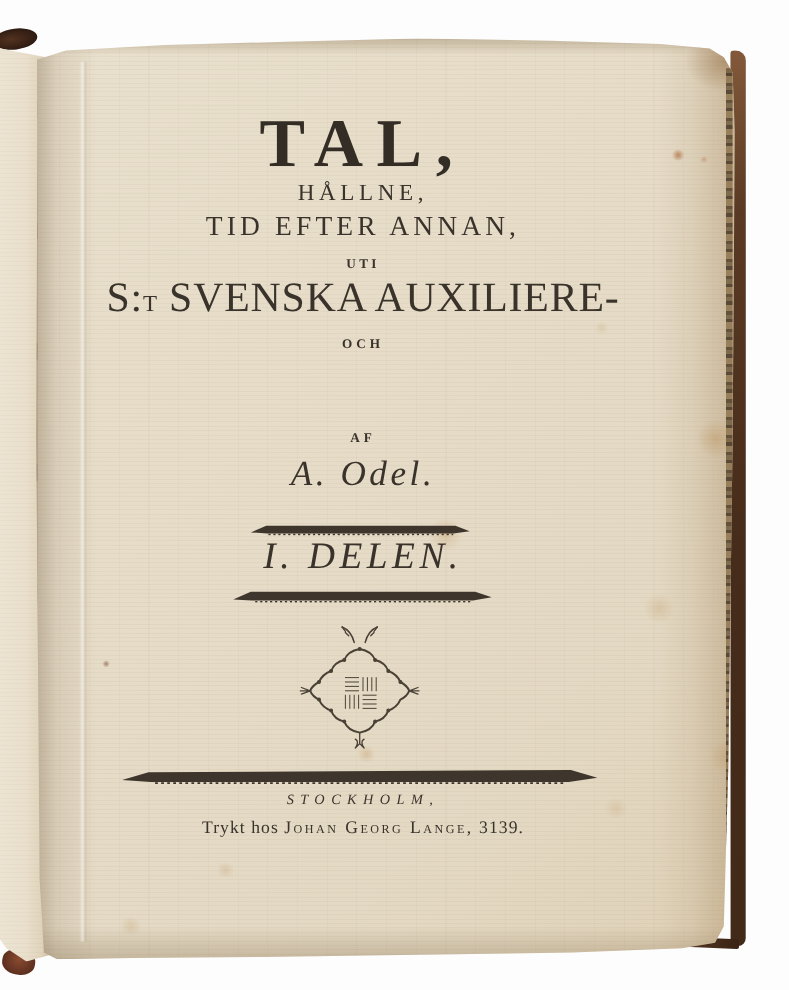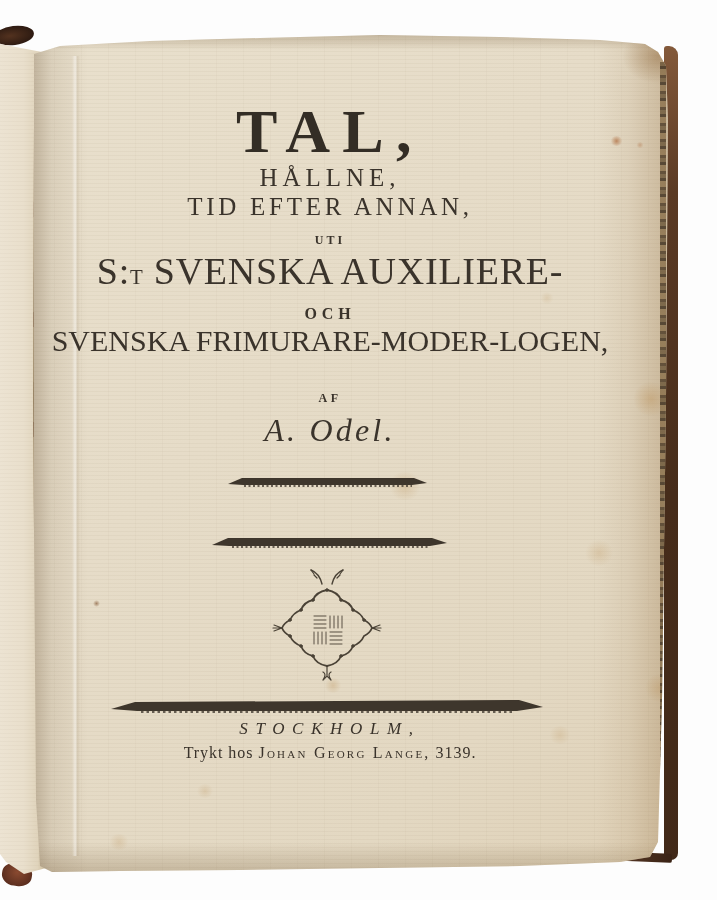--- a/index.html
+++ b/index.html
@@ -52,31 +52,31 @@
     background:repeating-linear-gradient(180deg,#6b5638 0 4px,#3c2d1c 4px 7px,#8a704b 7px 13px,#4a3823 13px 16px);}
   .gutter-line{position:absolute;left:31px;top:52px;width:3px;height:816px;opacity:.7;
     background:repeating-linear-gradient(180deg,#8a7352 0 40px,#6b4a2c 40px 55px,#96805e 55px 110px);}
 
   .spot{position:absolute;border-radius:50%;pointer-events:none;}
 
   
   .line{position:absolute;left:27px;width:606px;text-align:center;line-height:1;
         color:#3a332b;white-space:nowrap;}
   .t-main   {top:100px;font-size:62px;font-weight:700;letter-spacing:.20em;color:#332d25;}
-  .t-l2     {top:165px;font-size:25px;letter-spacing:.20em;}
+  .t-l2     {top:165px;font-size:21px;letter-spacing:.20em;}
   .t-l3     {top:194px;font-size:25px;letter-spacing:.15em;}
   .t-l4     {top:234px;font-size:12px;letter-spacing:.25em;font-weight:600;}
   .t-l5     {top:252px;font-size:38px;letter-spacing:.02em;}
   .t-l5 .small-t{font-size:.55em;vertical-align:baseline;}
-  .t-l6     {top:306px;font-size:16px;letter-spacing:.30em;font-weight:600;}
+  .t-l6     {top:306px;font-size:12px;letter-spacing:.30em;font-weight:600;}
   .t-l7     {top:326px;font-size:30px;letter-spacing:0;}
   .t-l8     {top:392px;font-size:12px;letter-spacing:.30em;font-weight:600;}
   .t-author {top:414px;font-size:32px;font-style:italic;letter-spacing:.10em;}
   .t-part   {top:489px;font-size:34px;font-style:italic;letter-spacing:.12em;}
-  .t-city   {top:720px;font-size:17px;font-style:italic;letter-spacing:.45em;}
+  .t-city   {top:720px;font-size:13px;font-style:italic;letter-spacing:.45em;}
   .t-printer{top:745px;font-size:16px;letter-spacing:.06em;}
   .t-printer .sc{font-variant:small-caps;letter-spacing:.14em;}
   .t-funding{top:767px;font-size:16px;letter-spacing:.05em;}
 
   .rule{position:absolute;}
   .rule1{left:228px;top:477px;}
   .rule2{left:212px;top:537px;}
   .rule3{left:111px;top:700px;}
   .ornament{position:absolute;left:262px;top:566px;}
 </style>
@@ -115,29 +115,29 @@
     <div class="spot" style="left:540px;top:292px;width:14px;height:12px;background:radial-gradient(circle,rgba(185,141,82,.18),rgba(185,141,82,0) 70%);"></div>
     <div class="spot" style="left:548px;top:726px;width:24px;height:18px;background:radial-gradient(circle,rgba(185,141,82,.20),rgba(185,141,82,0) 70%);"></div>
     <div class="spot" style="left:108px;top:834px;width:22px;height:16px;background:radial-gradient(circle,rgba(185,141,82,.22),rgba(185,141,82,0) 70%);"></div>
 
     <div class="line t-main">TAL,</div>
     <div class="line t-l2">HÅLLNE,</div>
     <div class="line t-l3">TID EFTER ANNAN,</div>
     <div class="line t-l4">UTI</div>
     <div class="line t-l5"><span>S:</span><span class="small-t">T</span><span> SVENSKA AUXILIERE-</span></div>
     <div class="line t-l6">OCH</div>
-    <div class="line t-l7">SVENSKA FRIMURARE-MODER-LOGEN,</div>
     <div class="line t-author">A. Odel.</div>
     <div class="line t-l8">AF</div>
 
     <svg class="rule rule1" width="199" height="10" viewBox="0 0 199 10">
       <polygon points="0,7 14,1 186,1 199,6 184,8 15,8" fill="#3e362c"></polygon>
       <line x1="16" y1="9" x2="184" y2="9" stroke="#3e362c" stroke-width="1.4" stroke-dasharray="2,2.5"></line>
     </svg>
 
+    <div class="line t-part">I. DELEN.</div>
 
     <svg class="rule rule2" width="235" height="11" viewBox="0 0 235 11">
       <polygon points="0,8 16,1 220,1 235,6 218,9 17,9" fill="#3e362c"></polygon>
       <line x1="20" y1="10" x2="216" y2="10" stroke="#3e362c" stroke-width="1.4" stroke-dasharray="2,2.5"></line>
     </svg>
 
     <svg class="ornament" width="130" height="118" viewBox="0 0 130 118">
       <g stroke="#4a4236" fill="none" stroke-linecap="round">
 
         <path d="M60,18 C58,10 54,6 49,4" stroke-width="1.4"></path>

